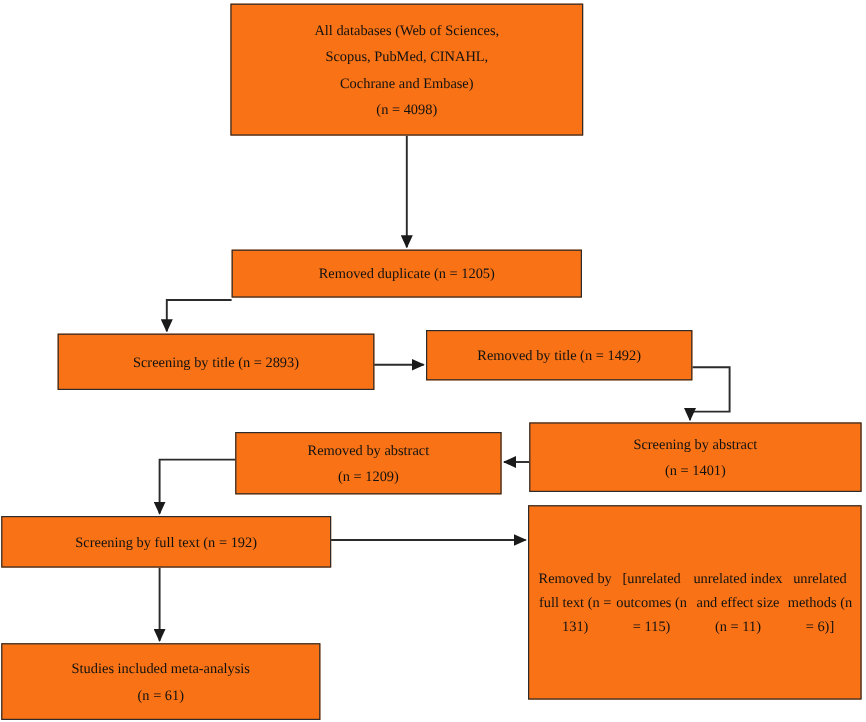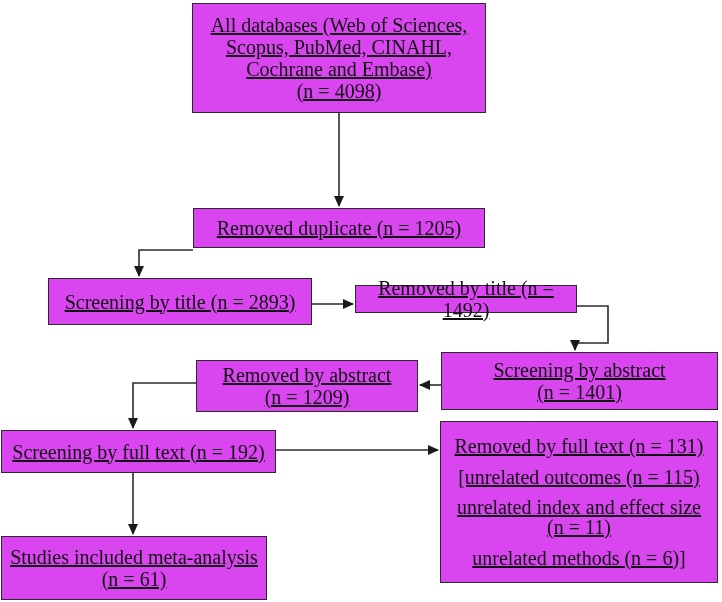--- a/index.html
+++ b/index.html
@@ -20,41 +20,39 @@
     position: absolute;
     left: 0;
     top: 0;
     width: 722px;
     height: 602px;
   }
   .box {
     position: absolute;
     box-sizing: border-box;
     border: 1.6px solid #2b2b2b;
-    background: #d946ef;
+    background: #f97316;
     display: flex;
     align-items: center;
     justify-content: center;
     text-align: center;
-    font-size: 20px;
+    font-size: 12px;
     line-height: 22px;
     white-space: pre-line;
     padding: 2px 6px;
-    text-decoration: underline;
   }
   .box-all-databases     { left: 192px; top: 3px;   width: 294px; height: 110px; }
   .box-removed-duplicate { left: 193px; top: 208px; width: 292px; height: 40px; }
   .box-screening-title   { left: 48px;  top: 278px; width: 264px; height: 47px; }
-  .box-removed-title     { left: 355px; top: 285px; width: 222px; height: 28px; }
+  .box-removed-title     { left: 355px; top: 275px; width: 222px; height: 42px; }
   .box-screening-abstract{ left: 441px; top: 352px; width: 277px; height: 58px; }
   .box-removed-abstract  { left: 196px; top: 360px; width: 222px; height: 52px; }
   .box-screening-fulltext{ left: 1px;   top: 430px; width: 275px; height: 43px; }
   .box-removed-fulltext  {
     left: 440px; top: 421px; width: 278px; height: 162px;
-    flex-direction: column;
     justify-content: space-evenly;
     padding: 4px 6px;
   }
   .box-removed-fulltext .line { line-height: 20px; }
   .box-included          { left: 1px;   top: 536px; width: 266px; height: 64px; }
 </style>
 </head>
 <body>
 
 <div class="canvas">

